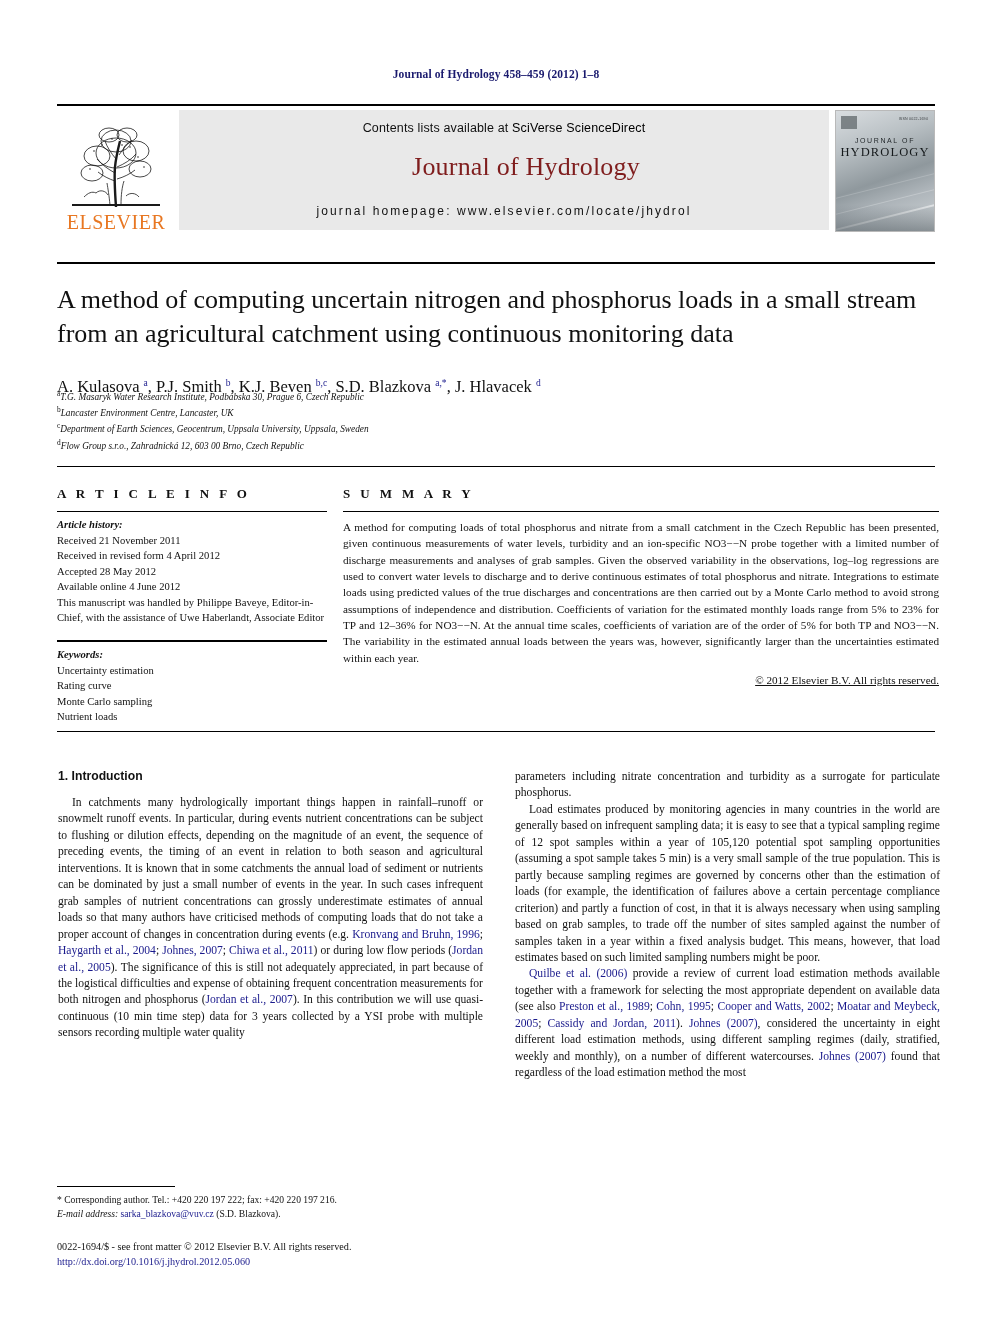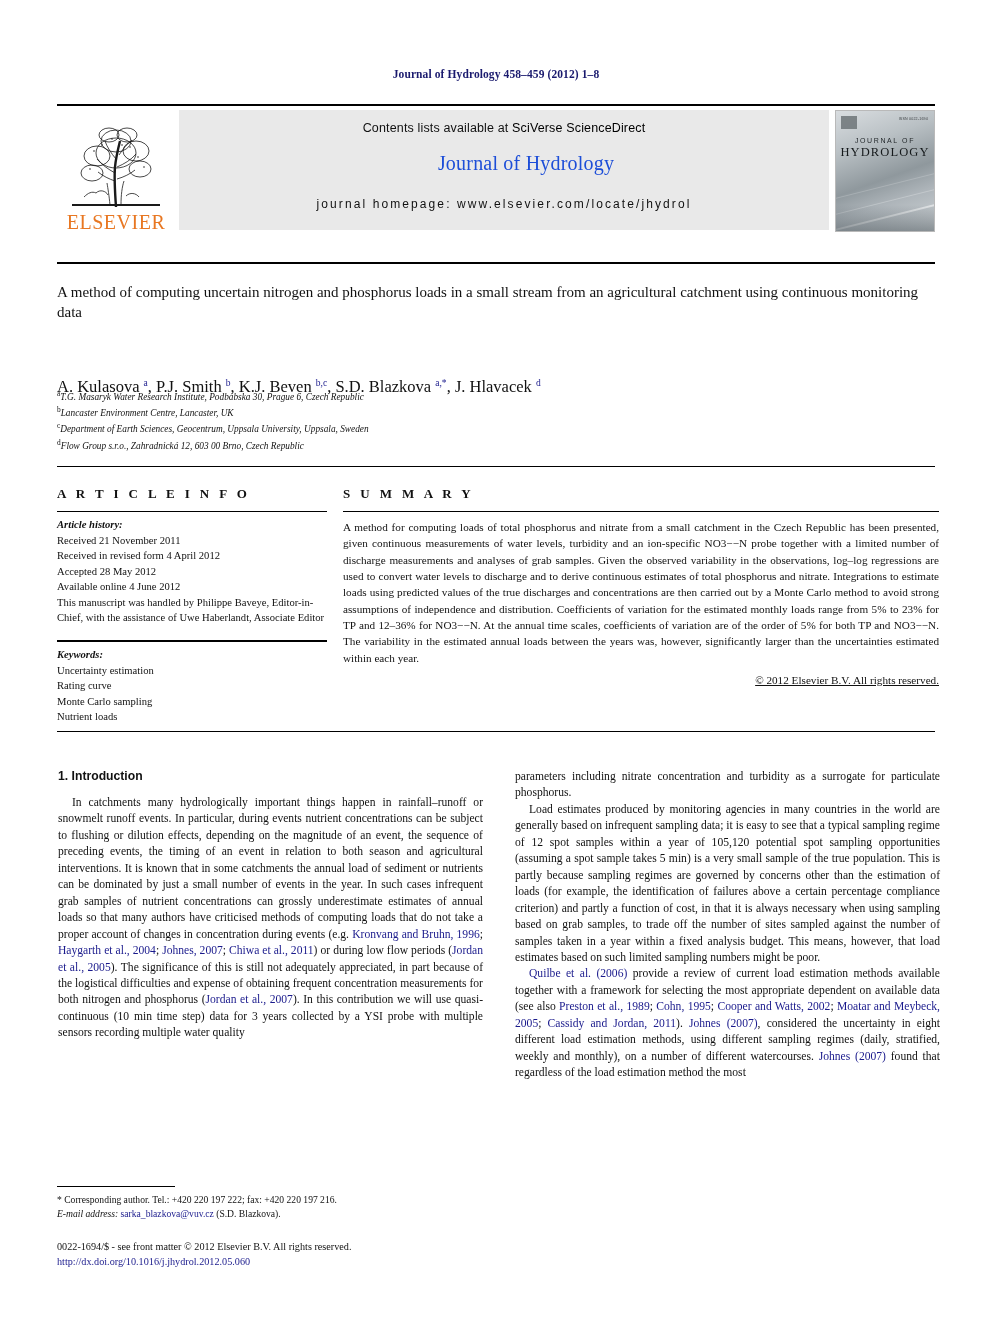--- a/index.html
+++ b/index.html
@@ -90,22 +90,22 @@
     color: #111;
     padding-top: 11px;
     letter-spacing: 0.15px;
   }
   .contents-line .sd-link {
     color: #000000;
   }
   .journal-title {
     text-align: center;
     font-family: "Liberation Serif", serif;
-    font-size: 20px;
-    color: #1d4ed8;
+    font-size: 26px;
+    color: #7f1d1d;
     margin-top: 17px;
     letter-spacing: 0.2px;
     margin-left: 44px;
   }
   .homepage-line {
     text-align: center;
     font-family: "Liberation Sans", sans-serif;
     font-size: 12px;
     color: #111;
     margin-top: 22px;
@@ -175,21 +175,21 @@
     left: 57px;
     width: 878px;
     border-top: 2.5px solid #000;
   }
   .article-title {
     position: absolute;
     top: 283px;
     left: 57px;
     width: 880px;
     font-family: "Liberation Serif", serif;
-    font-size: 15px;
+    font-size: 26px;
     line-height: 1.30;
     color: #111;
     font-weight: normal;
     margin: 0;
   }
   .authors {
     position: absolute;
     top: 377px;
     left: 57px;
     width: 880px;

